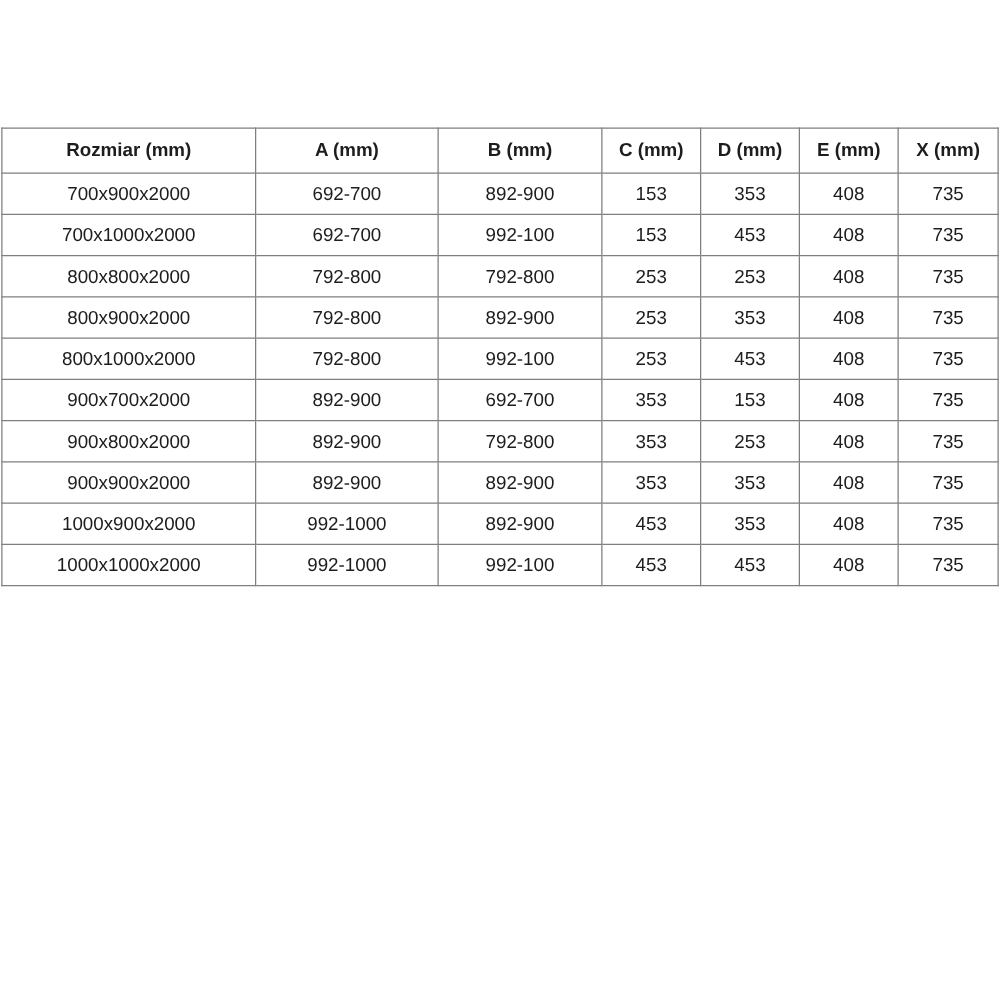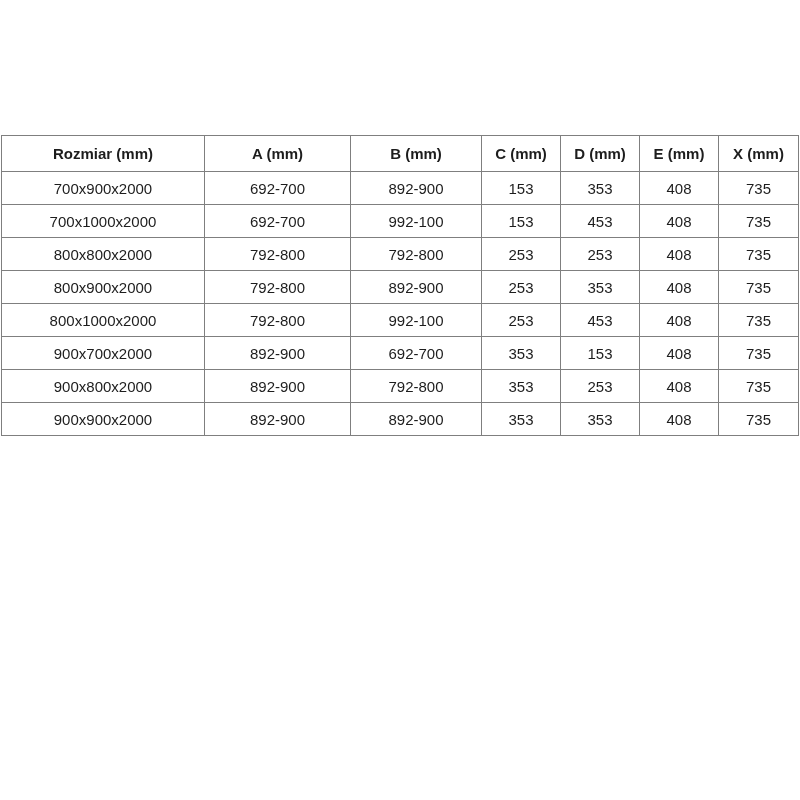--- a/index.html
+++ b/index.html
@@ -15,21 +15,21 @@
     color:var(--text);
   }
   .page{
     position:relative;
     width:800px;height:800px;
     background:var(--bg);
     overflow:hidden;
   }
   table.size-table{
     position:absolute;
-    left:1px;top:135px;
+    left:1px;top:102px;
     width:797px;
     border-collapse:collapse;
     table-layout:fixed;
     background:var(--bg);
   }
   table.size-table th,
   table.size-table td{
     border:1px solid var(--border);
     text-align:center;
     vertical-align:middle;
@@ -146,15 +146,33 @@
         </tr>
         <tr>
           <td>900x900x2000</td>
           <td>892-900</td>
           <td>892-900</td>
           <td>353</td>
           <td>353</td>
           <td>408</td>
           <td>735</td>
         </tr>
+        <tr>
+          <td>1000x900x2000</td>
+          <td>992-1000</td>
+          <td>892-900</td>
+          <td>453</td>
+          <td>353</td>
+          <td>408</td>
+          <td>735</td>
+        </tr>
+        <tr>
+          <td>1000x1000x2000</td>
+          <td>992-1000</td>
+          <td>992-100</td>
+          <td>453</td>
+          <td>453</td>
+          <td>408</td>
+          <td>735</td>
+        </tr>
       </tbody>
   </table>
 </div>
 
 </body></html>

